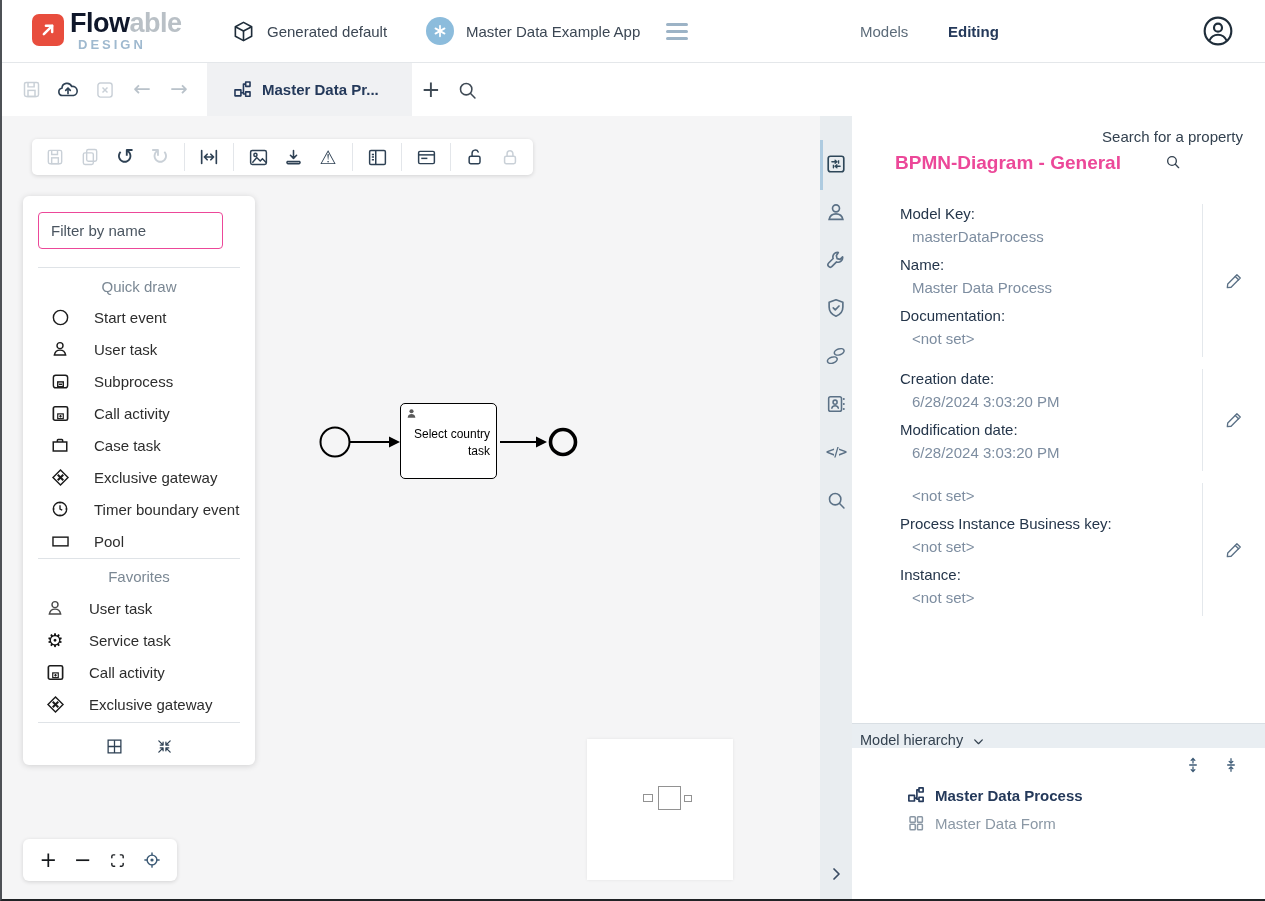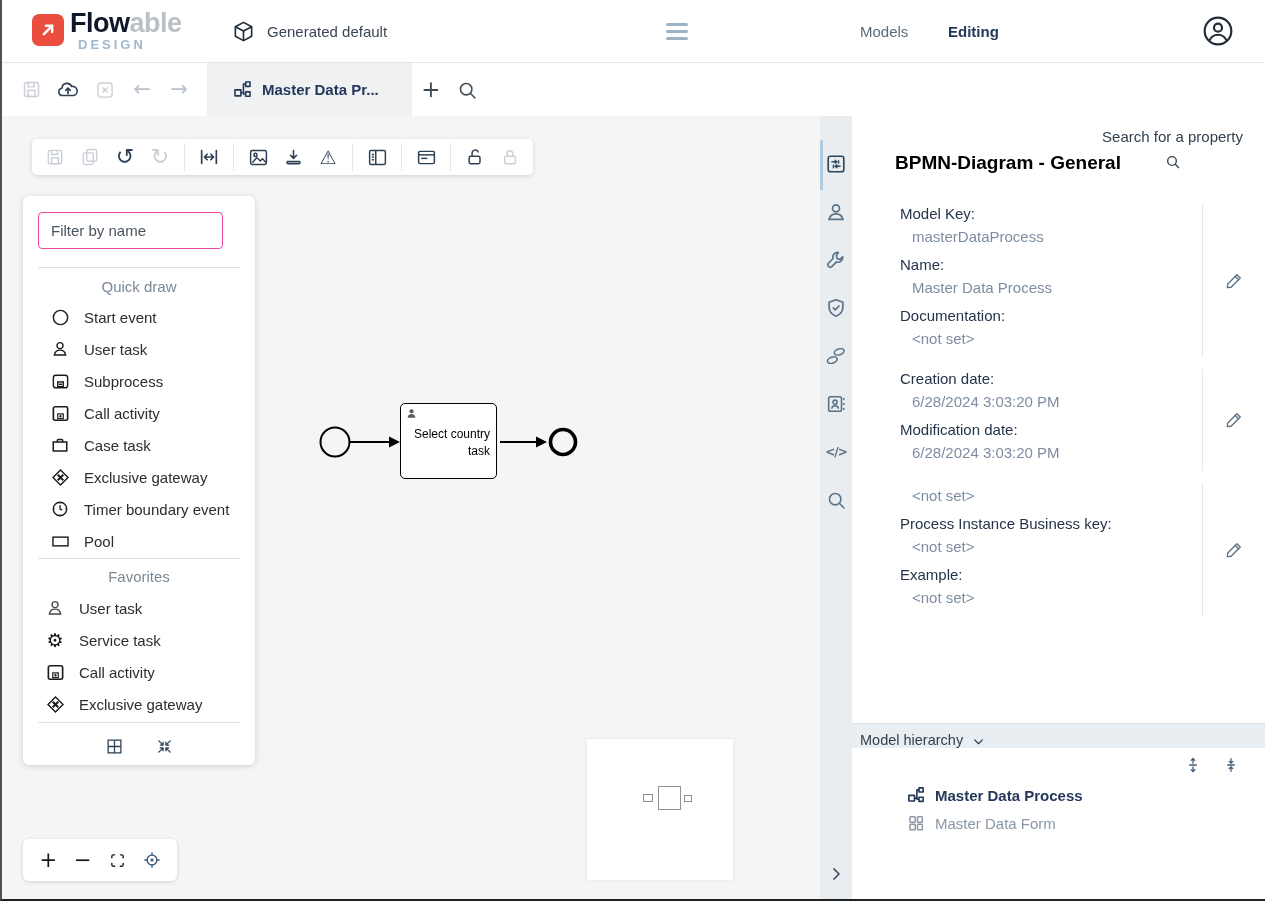--- a/index.html
+++ b/index.html
@@ -41,21 +41,21 @@
   .fl-toolbar .sep{width:1px;height:28px;background:#e3e6ea;}
   .ibtn{width:22px;height:22px;display:flex;align-items:center;justify-content:center;background:none;border:none;padding:0;cursor:pointer;}
 
   .palette{position:absolute;left:21px;top:80px;width:232px;height:569px;background:#fff;border-radius:6px;
            box-shadow:0 1px 6px rgba(0,0,0,.15);box-sizing:border-box;}
   .filter{position:absolute;left:15px;top:16px;width:185px;height:37px;border:1px solid #ec4899;border-radius:4px;
           font-size:15px;color:#3c4754;padding:0 12px;box-sizing:border-box;outline:none;font-family:"Liberation Sans",sans-serif;}
   .filter::placeholder{color:#4a5560;opacity:1;}
   .pal-div{position:absolute;left:15px;width:202px;height:1px;background:#dfe3e7;}
   .pal-title{position:absolute;left:0;width:232px;text-align:center;font-size:15px;color:#7b8894;}
-  .pal-item{position:absolute;left:27px;height:24px;display:flex;align-items:center;gap:14px;font-size:15px;color:#2d2d2d;cursor:pointer;text-align:center;}
+  .pal-item{position:absolute;left:27px;height:24px;display:flex;align-items:center;gap:24px;font-size:15px;color:#2d2d2d;cursor:pointer;text-align:center;}
   .pal-item .pic{width:20px;height:20px;display:flex;align-items:center;justify-content:center;color:#1c1c1c;}
   .pal-foot{position:absolute;left:0;bottom:8px;width:232px;display:flex;justify-content:center;gap:28px;}
 
   .task-node{position:absolute;left:398px;top:287px;width:97px;height:76px;background:#fff;border:1.5px solid #000;
              border-radius:5px;box-sizing:border-box;cursor:pointer;}
   .task-node .tlabel{position:absolute;left:0;right:0;top:22px;text-align:right;font-size:12px;color:#000;line-height:17px;padding:0 6px;}
   .minimap{position:absolute;left:585px;top:623px;width:146px;height:141px;background:#fff;box-shadow:0 0 3px rgba(0,0,0,.08);cursor:pointer;}
   .mm{position:absolute;border:1px solid #929292;background:#fff;}
   .zoomctrl{position:absolute;left:21px;top:723px;width:138px;height:42px;background:#fff;border-radius:6px;
             box-shadow:0 1px 4px rgba(0,0,0,.14);display:flex;align-items:center;justify-content:space-around;padding:0 8px;}
@@ -65,21 +65,21 @@
   .strip{position:absolute;top:116px;left:818px;width:32px;bottom:0;background:#e9edf0;}
   .strip-accent{position:absolute;left:0;top:24px;width:3px;height:50px;background:#aecbe0;}
   .sbtn{position:absolute;left:5px;width:22px;height:22px;display:flex;align-items:center;justify-content:center;
         background:none;border:none;padding:0;cursor:pointer;color:#5b7186;}
   .sbtn.active{color:#2e4759;}
   .code-ic{font-size:12px;font-weight:700;letter-spacing:-1px;}
 
   
   .props{position:absolute;top:116px;left:850px;right:0;bottom:0;background:#fff;}
   .props-search{position:absolute;top:12px;right:22px;display:flex;align-items:center;gap:9px;font-size:15px;color:#33414f;cursor:pointer;flex-direction:column;}
-  .props-title{position:absolute;left:43px;top:36px;font-size:19px;font-weight:700;color:#000000;}
+  .props-title{position:absolute;left:43px;top:36px;font-size:19px;font-weight:700;color:#ec4899;}
   .groups{position:absolute;left:48px;top:88px;}
   .group{display:flex;margin-bottom:12px;}
   .gf{width:302px;border-right:1px solid #e4e8ec;}
   .ge{width:62px;display:flex;align-items:center;justify-content:center;}
   .pf{margin-bottom:8px;}
   .pl{font-size:15px;color:#24354a;line-height:20px;}
   .pv{font-size:15px;color:#7d8da0;line-height:20px;margin-top:3px;padding-left:12px;}
   .pencil{background:none;border:none;padding:0;cursor:pointer;color:#5b7186;}
 
   .hier-bar{position:absolute;left:0;right:0;top:607px;height:25px;background:#e9eef2;border-top:1px solid #d9dfe4;
@@ -109,20 +109,30 @@
       <span>
         <svg width="23" height="23" viewBox="0 0 24 24" fill="none" stroke="#1f2d3a" stroke-width="1.7" stroke-linejoin="round">
           <path d="M12 2.5 L20.5 7 V17 L12 21.5 L3.5 17 V7 Z"></path>
             <path d="M3.5 7 L12 11.5 L20.5 7"></path>
             <path d="M12 11.5 V21.5"></path>
         </svg>
       </span>
       <span>Generated default</span>
     </div>
 
+    <div class="hchip" style="left:424px;">
+      <span class="app-circle">
+        <svg width="14" height="14" viewBox="0 0 24 24" stroke="#fff" stroke-width="3" stroke-linecap="round">
+          <path d="M12 3 V21"></path>
+            <path d="M4.2 7.5 L19.8 16.5"></path>
+            <path d="M19.8 7.5 L4.2 16.5"></path>
+        </svg>
+      </span>
+      <span>Master Data Example App</span>
+    </div>
 
     <div class="hamburger">
         <div></div>
         <div></div>
         <div></div>
       </div>
 
     <div class="hnav" style="left:858px;color:#5c6b79;">
         <span>Models</span>
       </div>
@@ -552,21 +562,21 @@
       <div class="group">
         <div class="gf">
           <div class="pf">
               <div class="pv">&lt;not set&gt;</div>
             </div>
           <div class="pf">
               <div class="pl">Process Instance Business key:</div>
               <div class="pv">&lt;not set&gt;</div>
             </div>
           <div class="pf">
-              <div class="pl">Example:</div>
+              <div class="pl">Instance:</div>
               <div class="pv">&lt;not set&gt;</div>
             </div>
         </div>
         <div class="ge">
           <button class="pencil">
             <svg width="20" height="20" viewBox="0 0 24 24" fill="none" stroke="currentColor" stroke-width="1.6" stroke-linecap="round" stroke-linejoin="round">
                 <path d="M15.5 4.5 L19.5 8.5 L8.5 19.5 L4 20 L4.5 15.5 Z"></path>
                 <path d="M13.5 6.5 L17.5 10.5"></path>
               </svg>
           </button>

